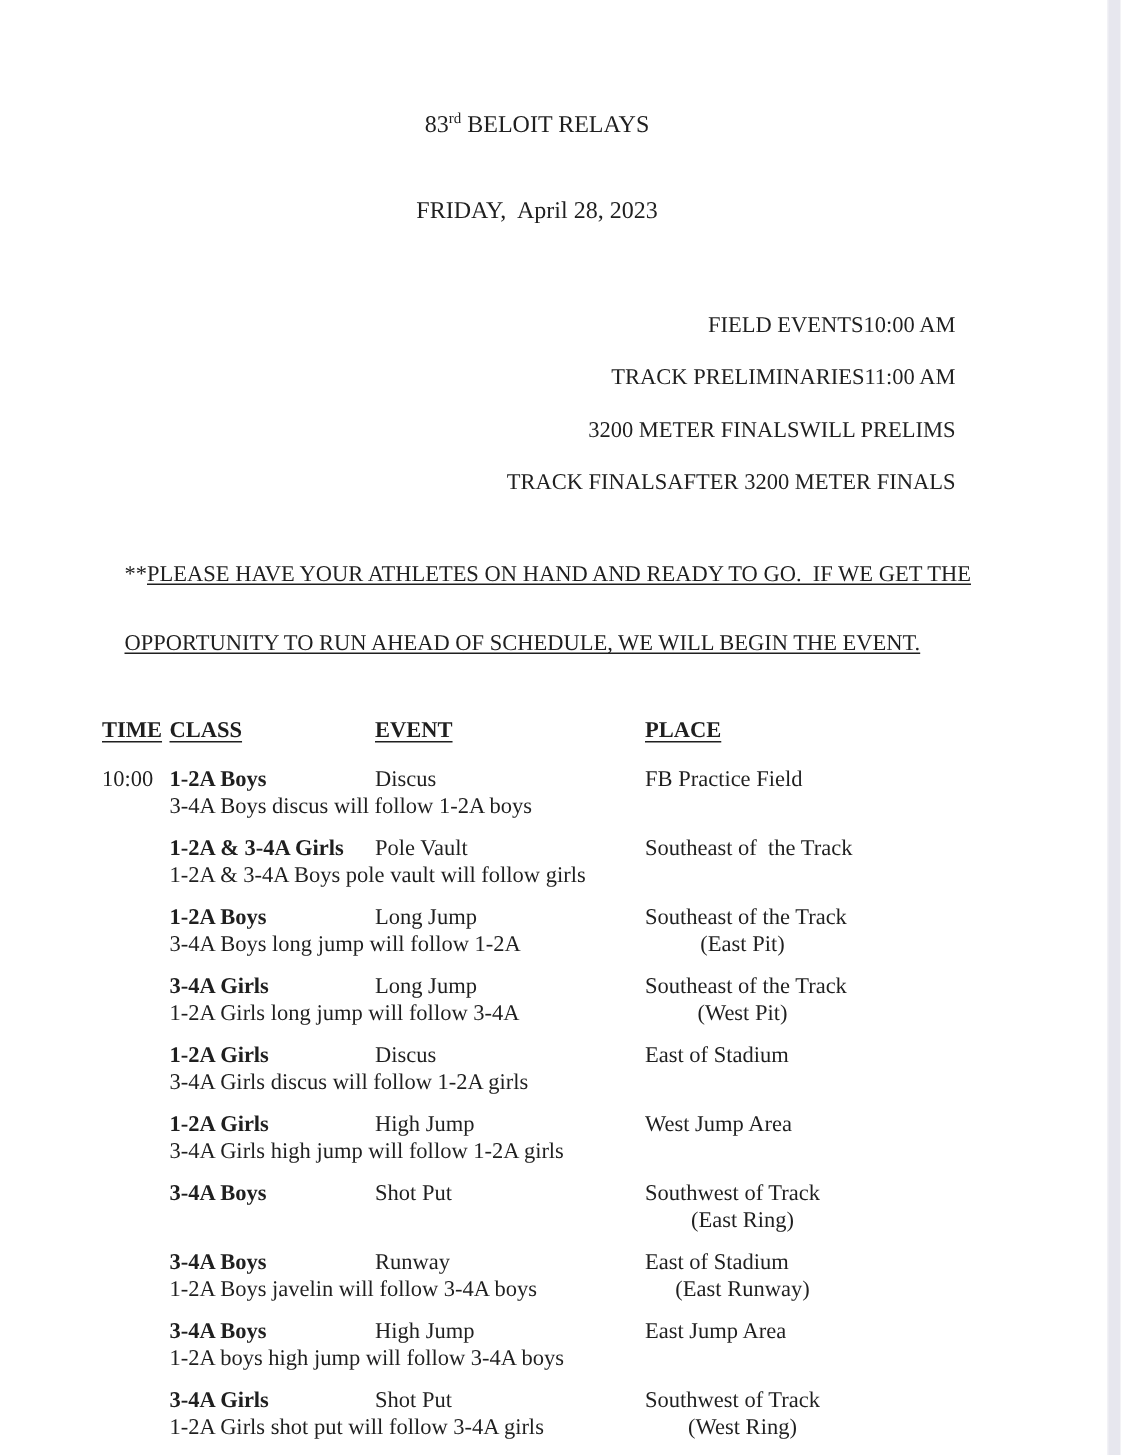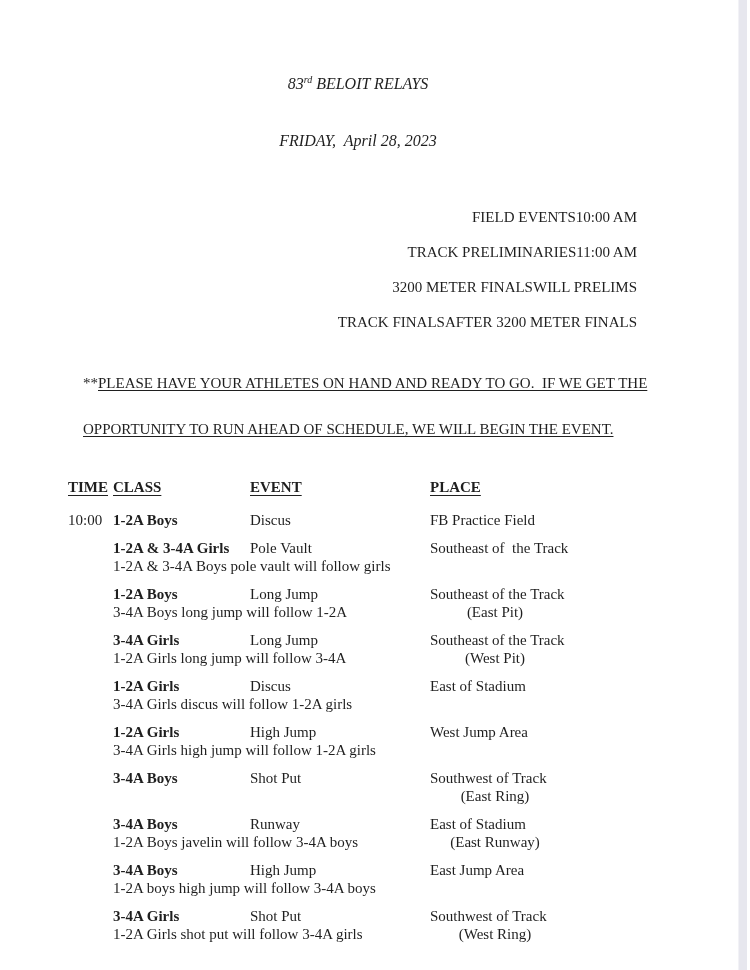--- a/index.html
+++ b/index.html
@@ -27,21 +27,20 @@
     height: 970px;
     background: #e7e7ee;
     border-left: 1px solid #f2f2f6;
   }
   .title-block {
     width: 580px;
     text-align: center;
     font-size: 16px;
     line-height: 19px;
     white-space: pre-wrap;
-    font-style: italic;
   }
   .title-block sup {
     font-size: 10px;
     vertical-align: super;
     line-height: 0;
   }
   .summary {
     margin-top: 21px;
     width: 569px;
   }
@@ -136,20 +135,21 @@
     <span>EVENT</span>
     <span>PLACE</span>
   </div>
 
   <div class="rows">
   <div class="sched-row">
     <span class="cell-time">10:00</span>
     <span class="cell-class">1-2A Boys</span>
     <span class="cell-event">Discus</span>
     <span class="cell-place">FB Practice Field</span>
+    <span class="cell-note">3-4A Boys discus will follow 1-2A boys</span>
     <span class="cell-place2"></span>
   </div>
 
   <div class="sched-row">
     <span class="cell-time"></span>
     <span class="cell-class">1-2A &amp; 3-4A Girls</span>
     <span class="cell-event">Pole Vault</span>
     <span class="cell-place">Southeast of  the Track</span>
     <span class="cell-note">1-2A &amp; 3-4A Boys pole vault will follow girls</span>
     <span class="cell-place2"></span>

